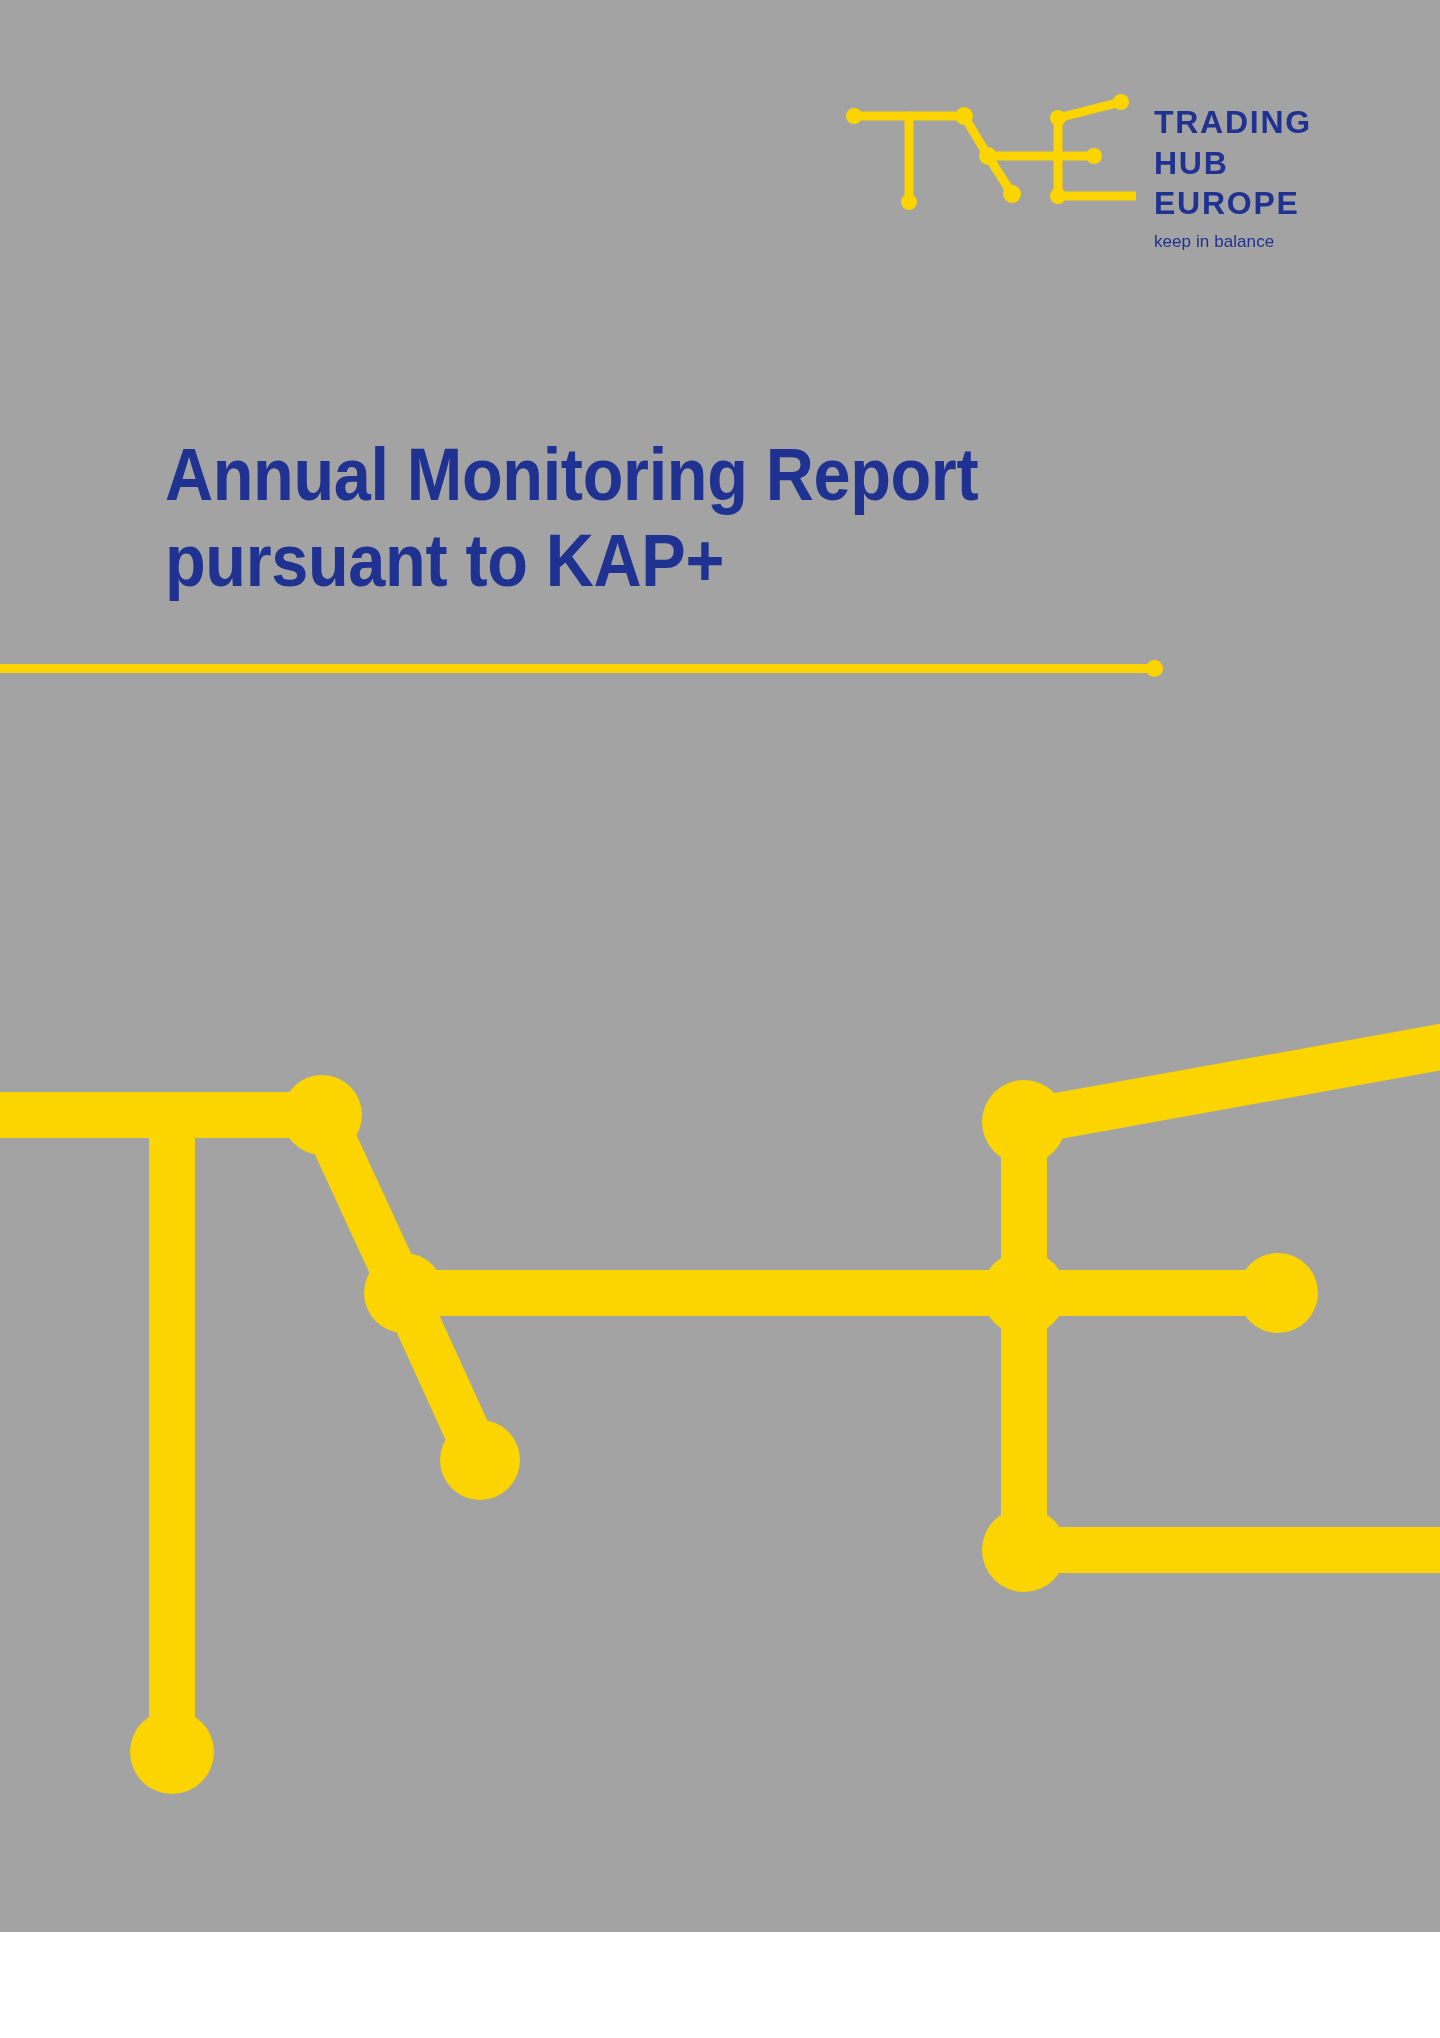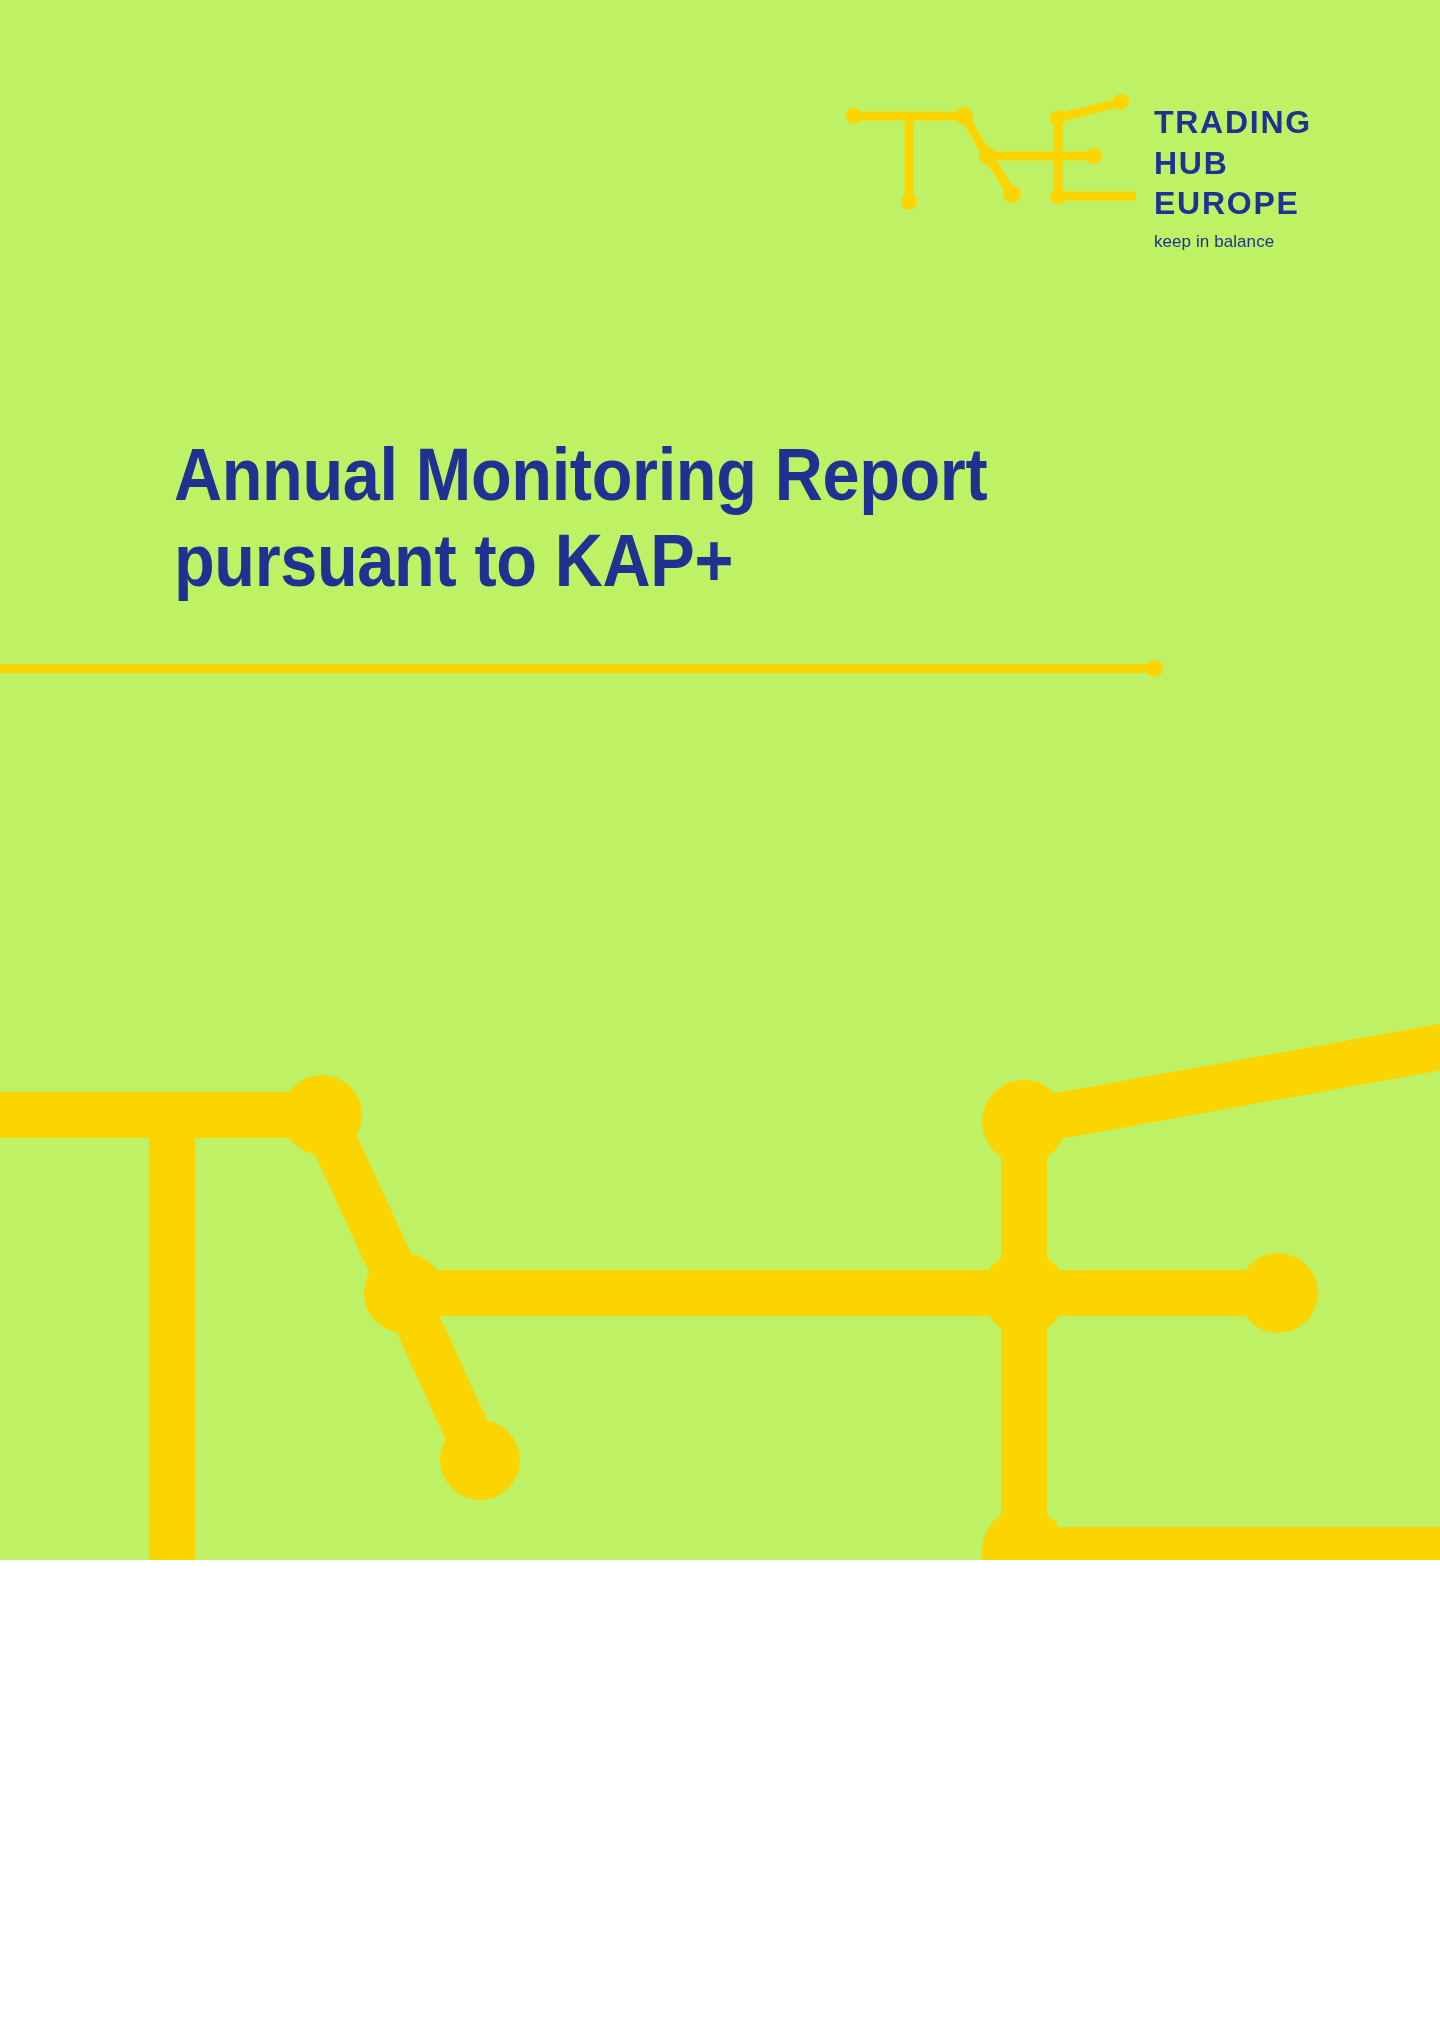--- a/index.html
+++ b/index.html
@@ -7,22 +7,22 @@
     margin: 0;
     padding: 0;
     background: #ffffff;
   }
   body {
     font-family: "Liberation Sans", sans-serif;
   }
   .page {
     position: relative;
     width: 1440px;
-    height: 1560px;
-    background: #bef264;
+    height: 1932px;
+    background: #a3a3a3;
     overflow: hidden;
   }
 
   
   .logo-lockup {
     position: absolute;
     top: 84px;
     right: 128px;
     display: flex;
     align-items: flex-start;
@@ -51,21 +51,21 @@
     font-weight: normal;
     font-size: 17px;
     letter-spacing: 0.005em;
     margin-top: 8px;
     white-space: nowrap;
   }
 
   
   .title-block {
     position: absolute;
-    left: 174px;
+    left: 165px;
     top: 432px;
     width: 1120px;
   }
   .doc-title-line {
     color: #1F3191;
     font-family: "Liberation Sans", sans-serif;
     font-weight: bold;
     font-size: 74px;
     line-height: 1.16;
     letter-spacing: -0.005em;

